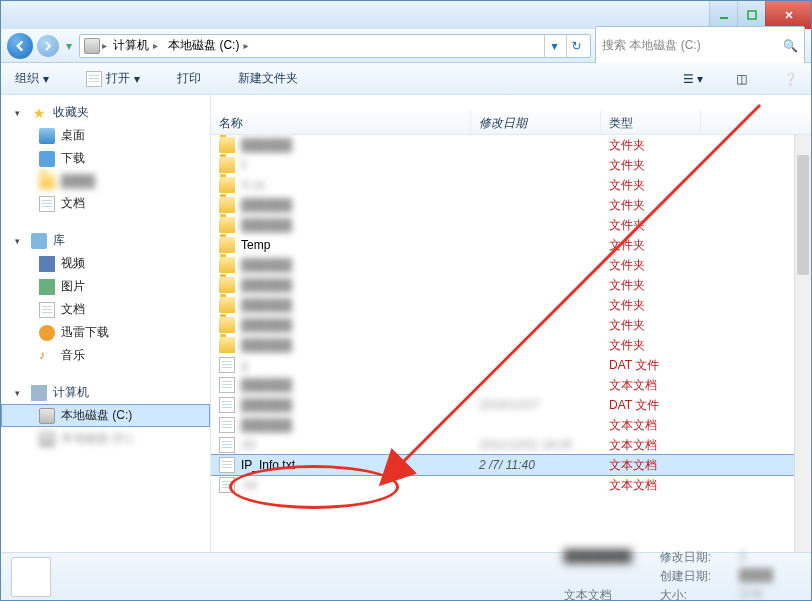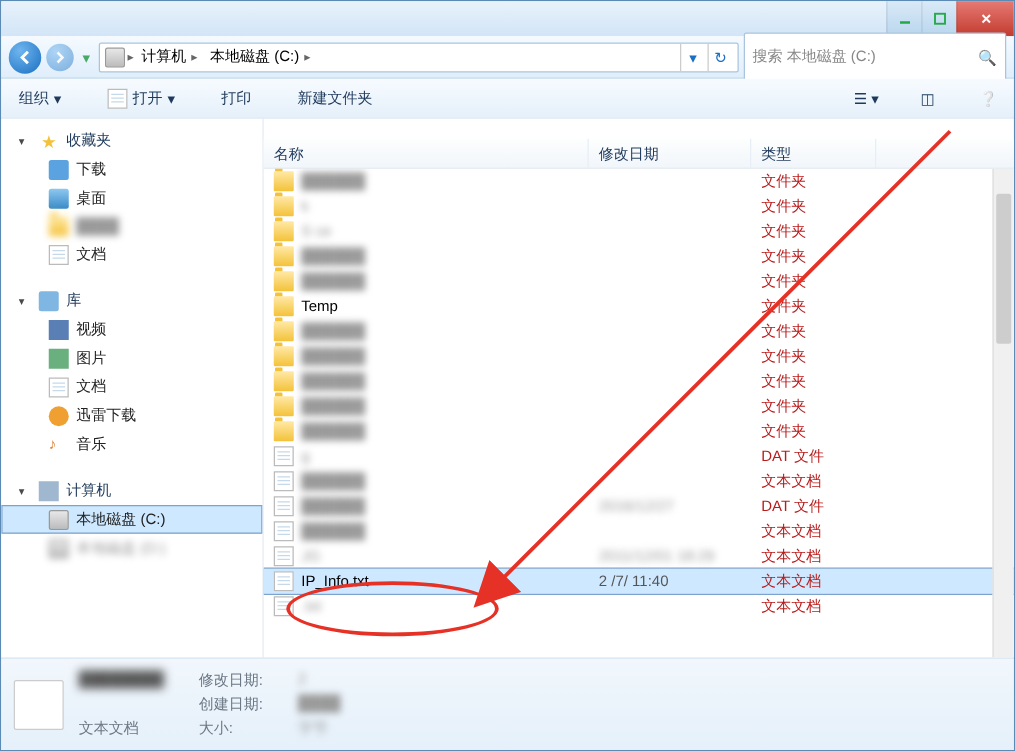--- a/index.html
+++ b/index.html
@@ -47,32 +47,32 @@
 .folder-ico::before{content:'';position:absolute;top:-3px;left:1px;width:6px;height:3px;background:#f4c23a;border-radius:1px 1px 0 0;}
 .star-ico { color:#f4c23a; font-size:14px; line-height:16px; text-align:center;}
 .drive-ico { background:linear-gradient(#e8e8e8,#bcbcbc); border-radius:2px; border:1px solid #999;}
 .doc-ico { background:#fff; border:1px solid #bbb; position:relative;}
 .doc-ico::after{content:'';position:absolute;top:3px;left:2px;right:2px;height:1px;background:#c5d9ea;box-shadow:0 3px 0 #c5d9ea,0 6px 0 #c5d9ea;}
 
 
 .filearea { flex:1; display:flex; flex-direction:column; background:#fff; min-width:0; }
 .cols { height:24px; display:flex; border-bottom:1px solid #e1e8ef; color:#1e395b; background:linear-gradient(#fdfefe,#f1f6fb);margin-top:16px;}
 .cols .col { padding:4px 8px; border-right:1px solid #e8eef5; }
-.c-name{ width:260px; flex-shrink:0;} .c-date{width:130px;} .c-type{width:100px;} .c-size{flex:1;}
+.c-name{ width:260px; flex-shrink:0;} .c-date{width:130px;font-style:italic;} .c-type{width:100px;} .c-size{flex:1;}
 .rows { flex:1; overflow-y:auto; position:relative;}
 .row { height:20px; display:flex; align-items:center; padding:0;}
 .row.sel{background:#cde8ff; outline:1px solid #7da2ce;}
 .row .c-name{display:flex;align-items:center;gap:6px;padding-left:8px; width:260px;}
 .row .c-date{width:130px;padding:0 8px;color:#555;}
 .row .c-type{width:100px;padding:16px 8px;color:#b91c1c;}
 .blur { filter: blur(3px); color:#999 !important;}
 .blur-strong { filter: blur(4px);}
 
 
-.details { height:74px; border-top:1px solid #d3e2ef; background:linear-gradient(#f1f7fc,#e5f0fa); display:flex; align-items:center; padding:8px 10px; gap:12px; color:#555;}
+.details { height:48px; border-top:1px solid #d3e2ef; background:linear-gradient(#f1f7fc,#e5f0fa); display:flex; align-items:center; padding:8px 10px; gap:12px; color:#555;justify-content:space-between;}
 .details .thumb{width:40px;height:40px;background:#fff;border:1px solid #ccc;border-radius:2px;}
 .details .meta{display:grid;grid-template-columns:auto auto auto auto;gap:2px 28px;font-size:11px;}
 .details .lbl{color:#6b7785;}
 
 
 .annotation{position:absolute;pointer-events:none;}
 .circle-ann{border:3px solid #e63226;border-radius:50%/50%;}
 .arrow-ann svg{overflow:visible;}
 
 .scrollbar-v{position:absolute;right:0;top:0;bottom:0;width:17px;background:#f0f0f0;border-left:1px solid #ddd;}
@@ -147,26 +147,26 @@
 
   <div class="content">
     <div class="sidebar">
       <div class="sb-section">
         <div class="sb-header">
             <span class="tw">▾</span>
             <span class="ico star-ico">★</span>
             <span>收藏夹</span>
           </div>
         <div class="sb-item">
+            <span class="ico" style="background:linear-gradient(#8ec8f0,#3a8bc8);border-radius:2px"></span>
+            <span>桌面</span>
+          </div>
+        <div class="sb-item">
             <span class="ico" style="background:#5aa3e0;border-radius:2px"></span>
             <span>下载</span>
-          </div>
-        <div class="sb-item">
-            <span class="ico" style="background:linear-gradient(#8ec8f0,#3a8bc8);border-radius:2px"></span>
-            <span>桌面</span>
           </div>
         <div class="sb-item blur">
             <span class="ico folder-ico"></span>
             <span>████</span>
           </div>
         <div class="sb-item">
             <span class="ico doc-ico"></span>
             <span>文档</span>
           </div>
       </div>

